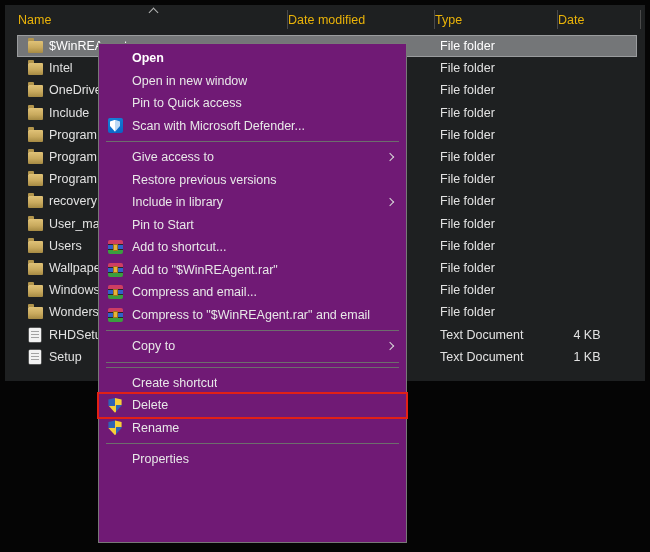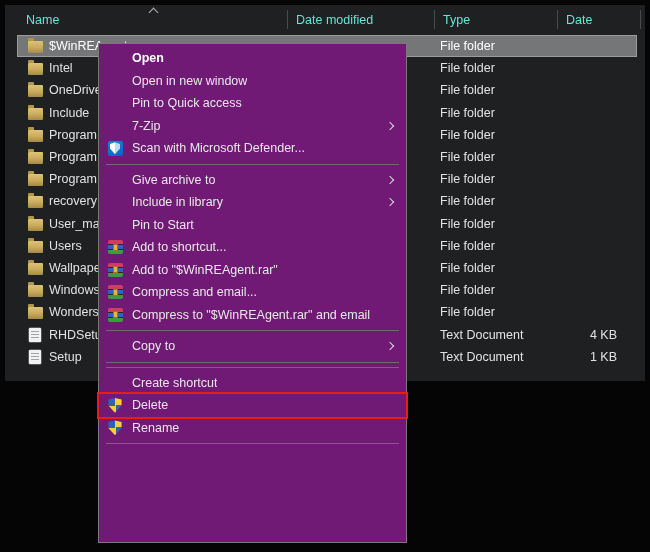--- a/index.html
+++ b/index.html
@@ -10,23 +10,23 @@
     font-family:"Liberation Sans", sans-serif;
     -webkit-font-smoothing:antialiased;
   }
 
   
   .pane {
     position:absolute; left:5px; top:5px; width:640px; height:376px;
     background:#1e2021;
   }
   .header {
-    position:absolute; left:16px; top:0; width:620px; height:30px;
+    position:absolute; left:8px; top:0; width:620px; height:30px;
     display:grid; grid-template-columns:270px 147px 123px 80px;
-    align-items:center; color:#5eead4; font-size:12.5px;
+    align-items:center; color:#eab308; font-size:12.5px;
   }
   .hcell { padding-left:5px; height:100%; display:flex; align-items:center; }
   .vsep { position:absolute; top:5px; height:19px; width:1px; background:#4a4a4a; }
   .sort-caret {
     position:absolute; left:145px; top:4px; width:7px; height:7px;
     border-top:1.5px solid #b5b5b5; border-left:1.5px solid #b5b5b5;
     transform:rotate(45deg);
   }
 
   .rows { position:absolute; left:0; top:30px; width:640px; }
@@ -35,21 +35,21 @@
     display:grid; grid-template-columns:270px 147px 123px 80px;
     align-items:center; color:#e2e2e2; font-size:12.5px;
   }
   .row.selected {
     background:#747678; color:#ffffff;
     box-shadow: inset 0 0 0 1px #9a9c9e;
   }
   .name-cell { display:flex; align-items:center; gap:6px; padding-left:10px;
                overflow:hidden; white-space:nowrap; height:100%; }
   .type-cell { padding-left:6px; white-space:nowrap; }
-  .size-cell { text-align:right; padding-right:20px; white-space:nowrap; }
+  .size-cell { text-align:center; padding-right:20px; white-space:nowrap; }
 
   
   .icon-slot-row { width:16px; height:16px; flex:none; position:relative;
                    display:flex; align-items:center; justify-content:center; }
   .icon-folder { width:15px; height:12px; border-radius:1px; position:relative; margin-top:2px;
     background:linear-gradient(180deg,#e0c277 0%, #c9aa5e 55%, #a68a43 100%); }
   .icon-folder::before { content:""; position:absolute; top:-3px; left:0;
     width:6px; height:3px; background:#b2954c; border-radius:1px 1px 0 0; }
   .icon-textdoc { width:12px; height:14px; background:#f2f2f2; position:relative;
     border-radius:1px; box-shadow:0 0 0 0.5px #8b8b8b; }
@@ -292,36 +292,35 @@
   </div>
     <div class="menu-item">
     <span class="icon-slot"></span>
     <span class="menu-label">Open in new window</span>
   </div>
     <div class="menu-item">
     <span class="icon-slot"></span>
     <span class="menu-label">Pin to Quick access</span>
   </div>
     <div class="menu-item">
-    <span class="icon-slot"></span>
-    <span class="menu-label">7-Zip</span>
+    <span class="icon-slot">
+        <span class="icon-defender"></span>
+      </span>
+    <span class="menu-label">Scan with Microsoft Defender...</span>
+  </div>
+    <div class="menu-sep"></div>
+    <div class="menu-item">
+    <span class="icon-slot"></span>
+    <span class="menu-label">Give access to</span>
   <span class="arrow"></span>
     </div>
     <div class="menu-item">
-    <span class="icon-slot">
-        <span class="icon-defender"></span>
-      </span>
-    <span class="menu-label">Scan with Microsoft Defender...</span>
-  </div>
-    <div class="menu-sep"></div>
-    <div class="menu-item">
-    <span class="icon-slot"></span>
-    <span class="menu-label">Give archive to</span>
-  <span class="arrow"></span>
-    </div>
+    <span class="icon-slot"></span>
+    <span class="menu-label">Restore previous versions</span>
+  </div>
     <div class="menu-item">
     <span class="icon-slot"></span>
     <span class="menu-label">Include in library</span>
   <span class="arrow"></span>
     </div>
     <div class="menu-item">
     <span class="icon-slot"></span>
     <span class="menu-label">Pin to Start</span>
   </div>
     <div class="menu-item">
@@ -366,13 +365,17 @@
       </span>
     <span class="menu-label">Delete</span>
   </div>
     <div class="menu-item">
     <span class="icon-slot">
         <span class="icon-uac"></span>
       </span>
     <span class="menu-label">Rename</span>
   </div>
     <div class="menu-sep"></div>
+    <div class="menu-item">
+    <span class="icon-slot"></span>
+    <span class="menu-label">Properties</span>
+  </div>
   </div>
 
 </body></html>

